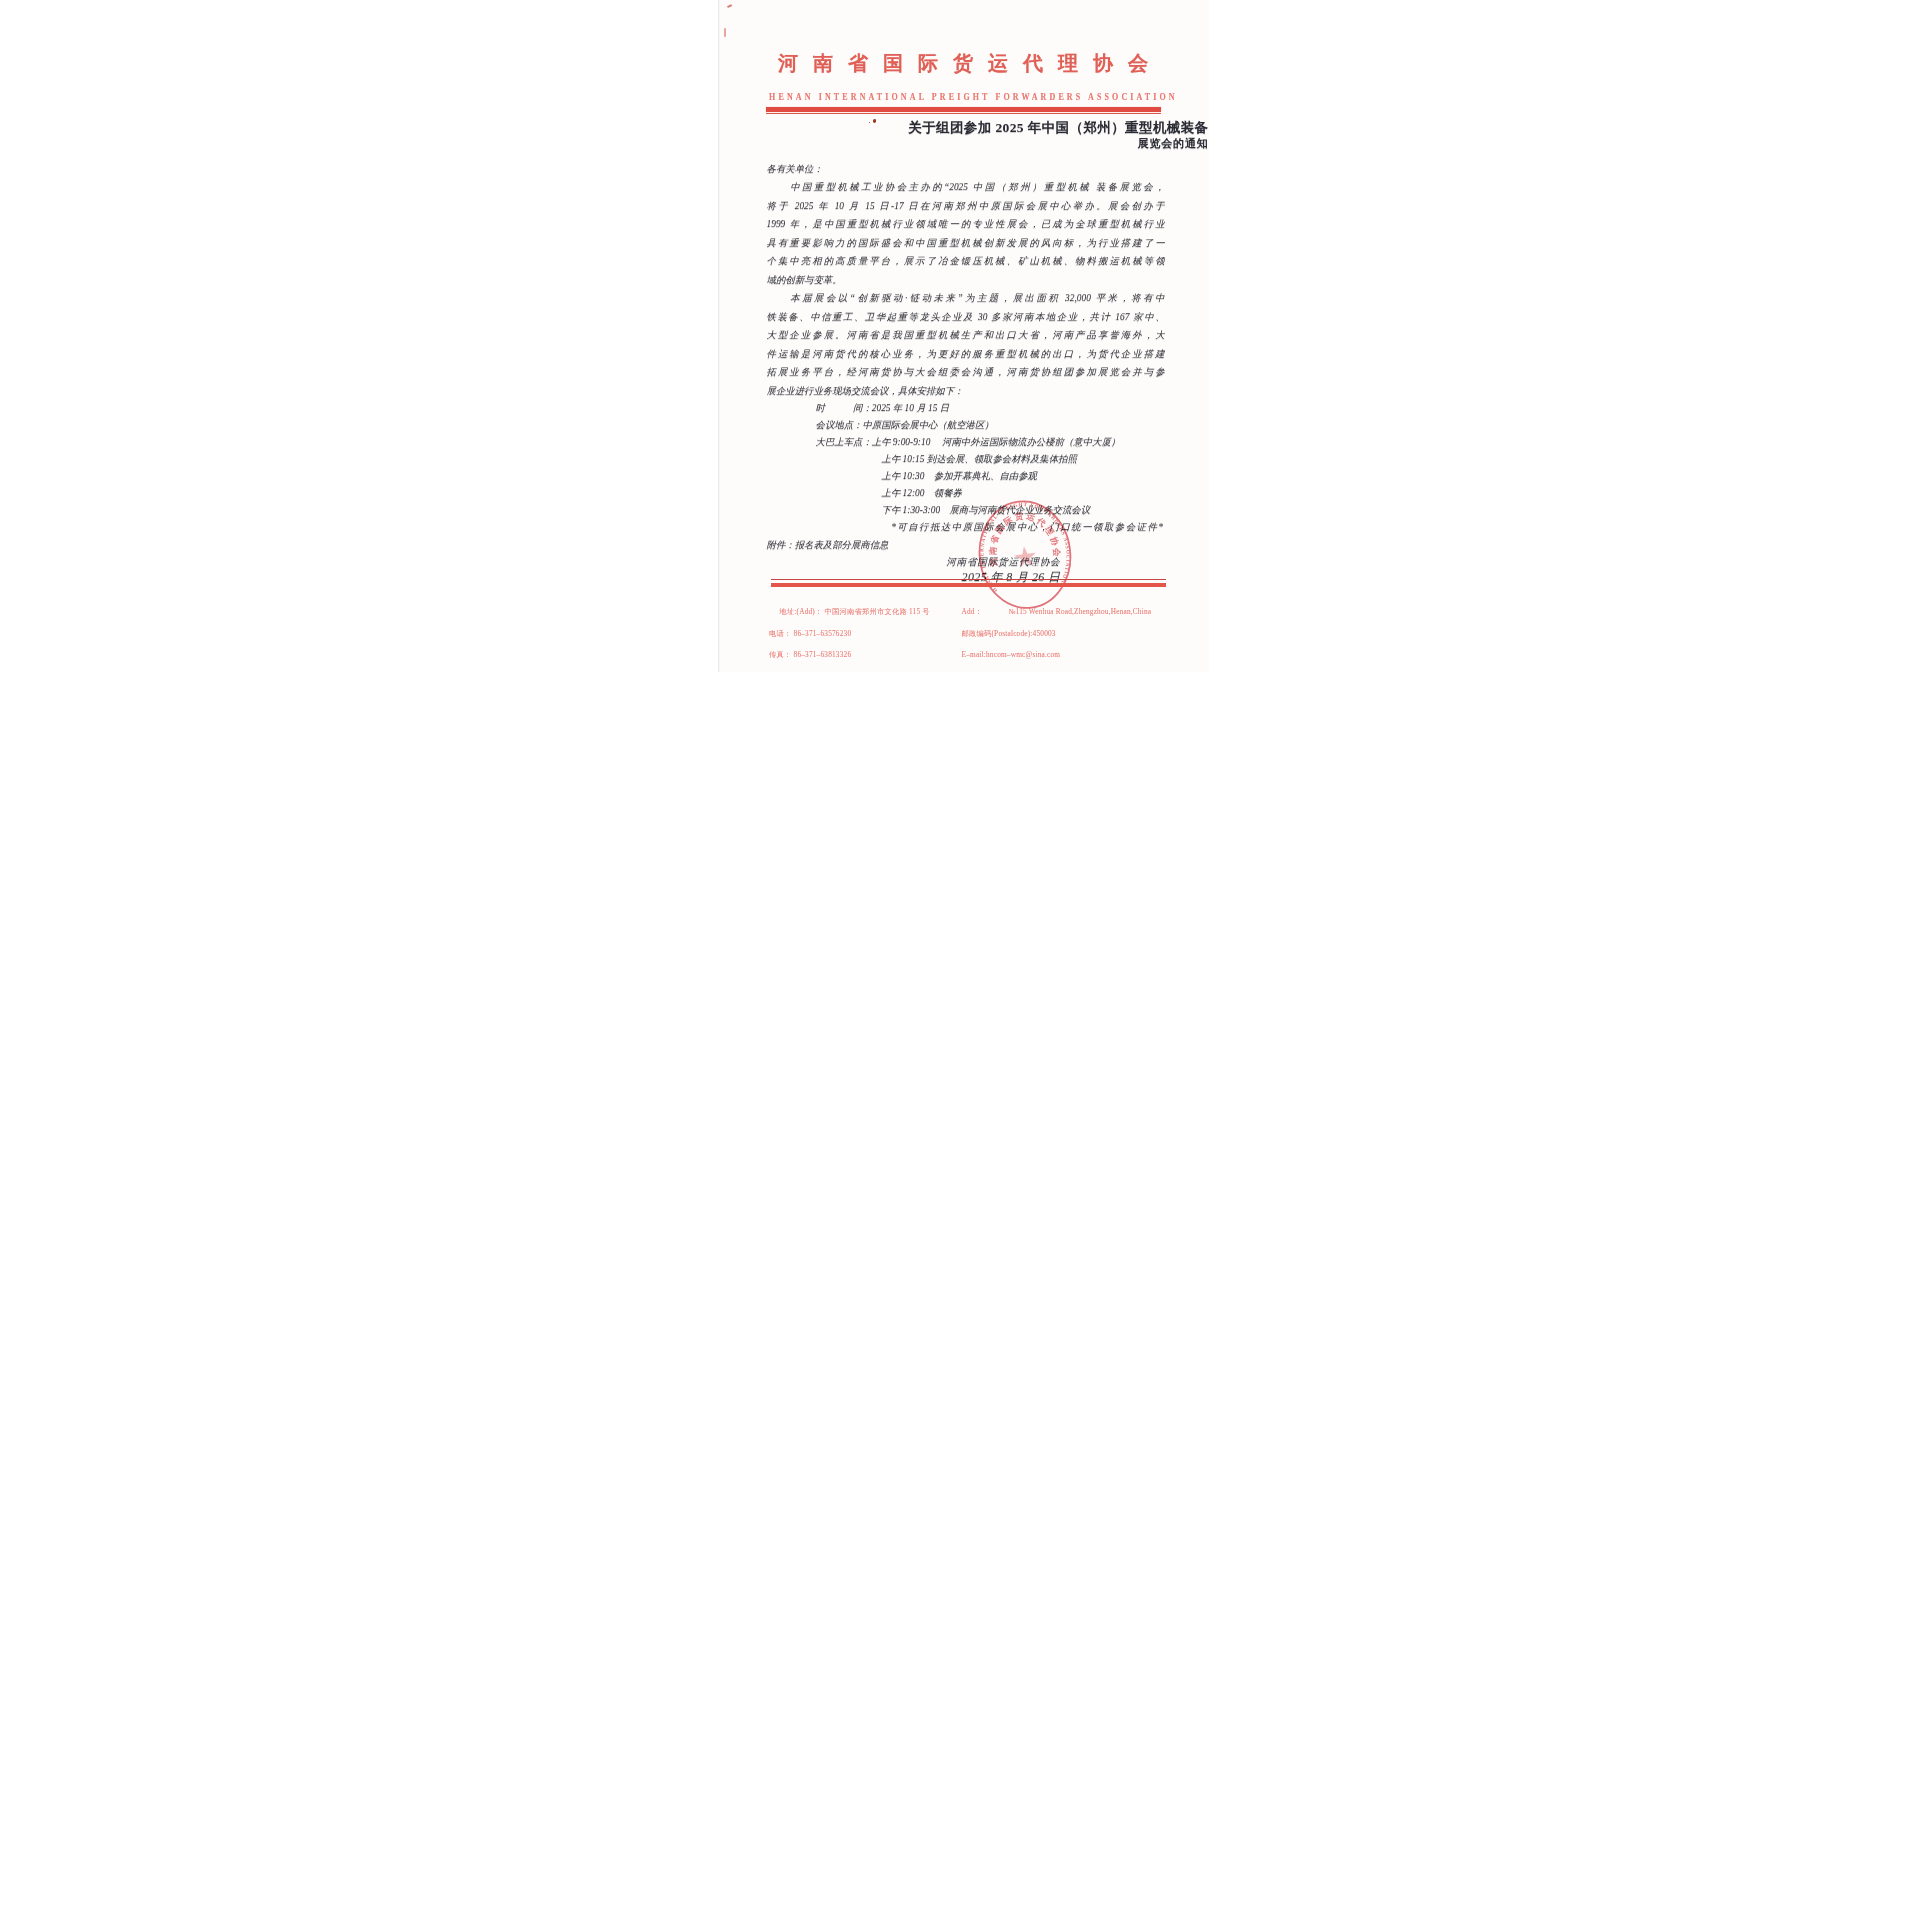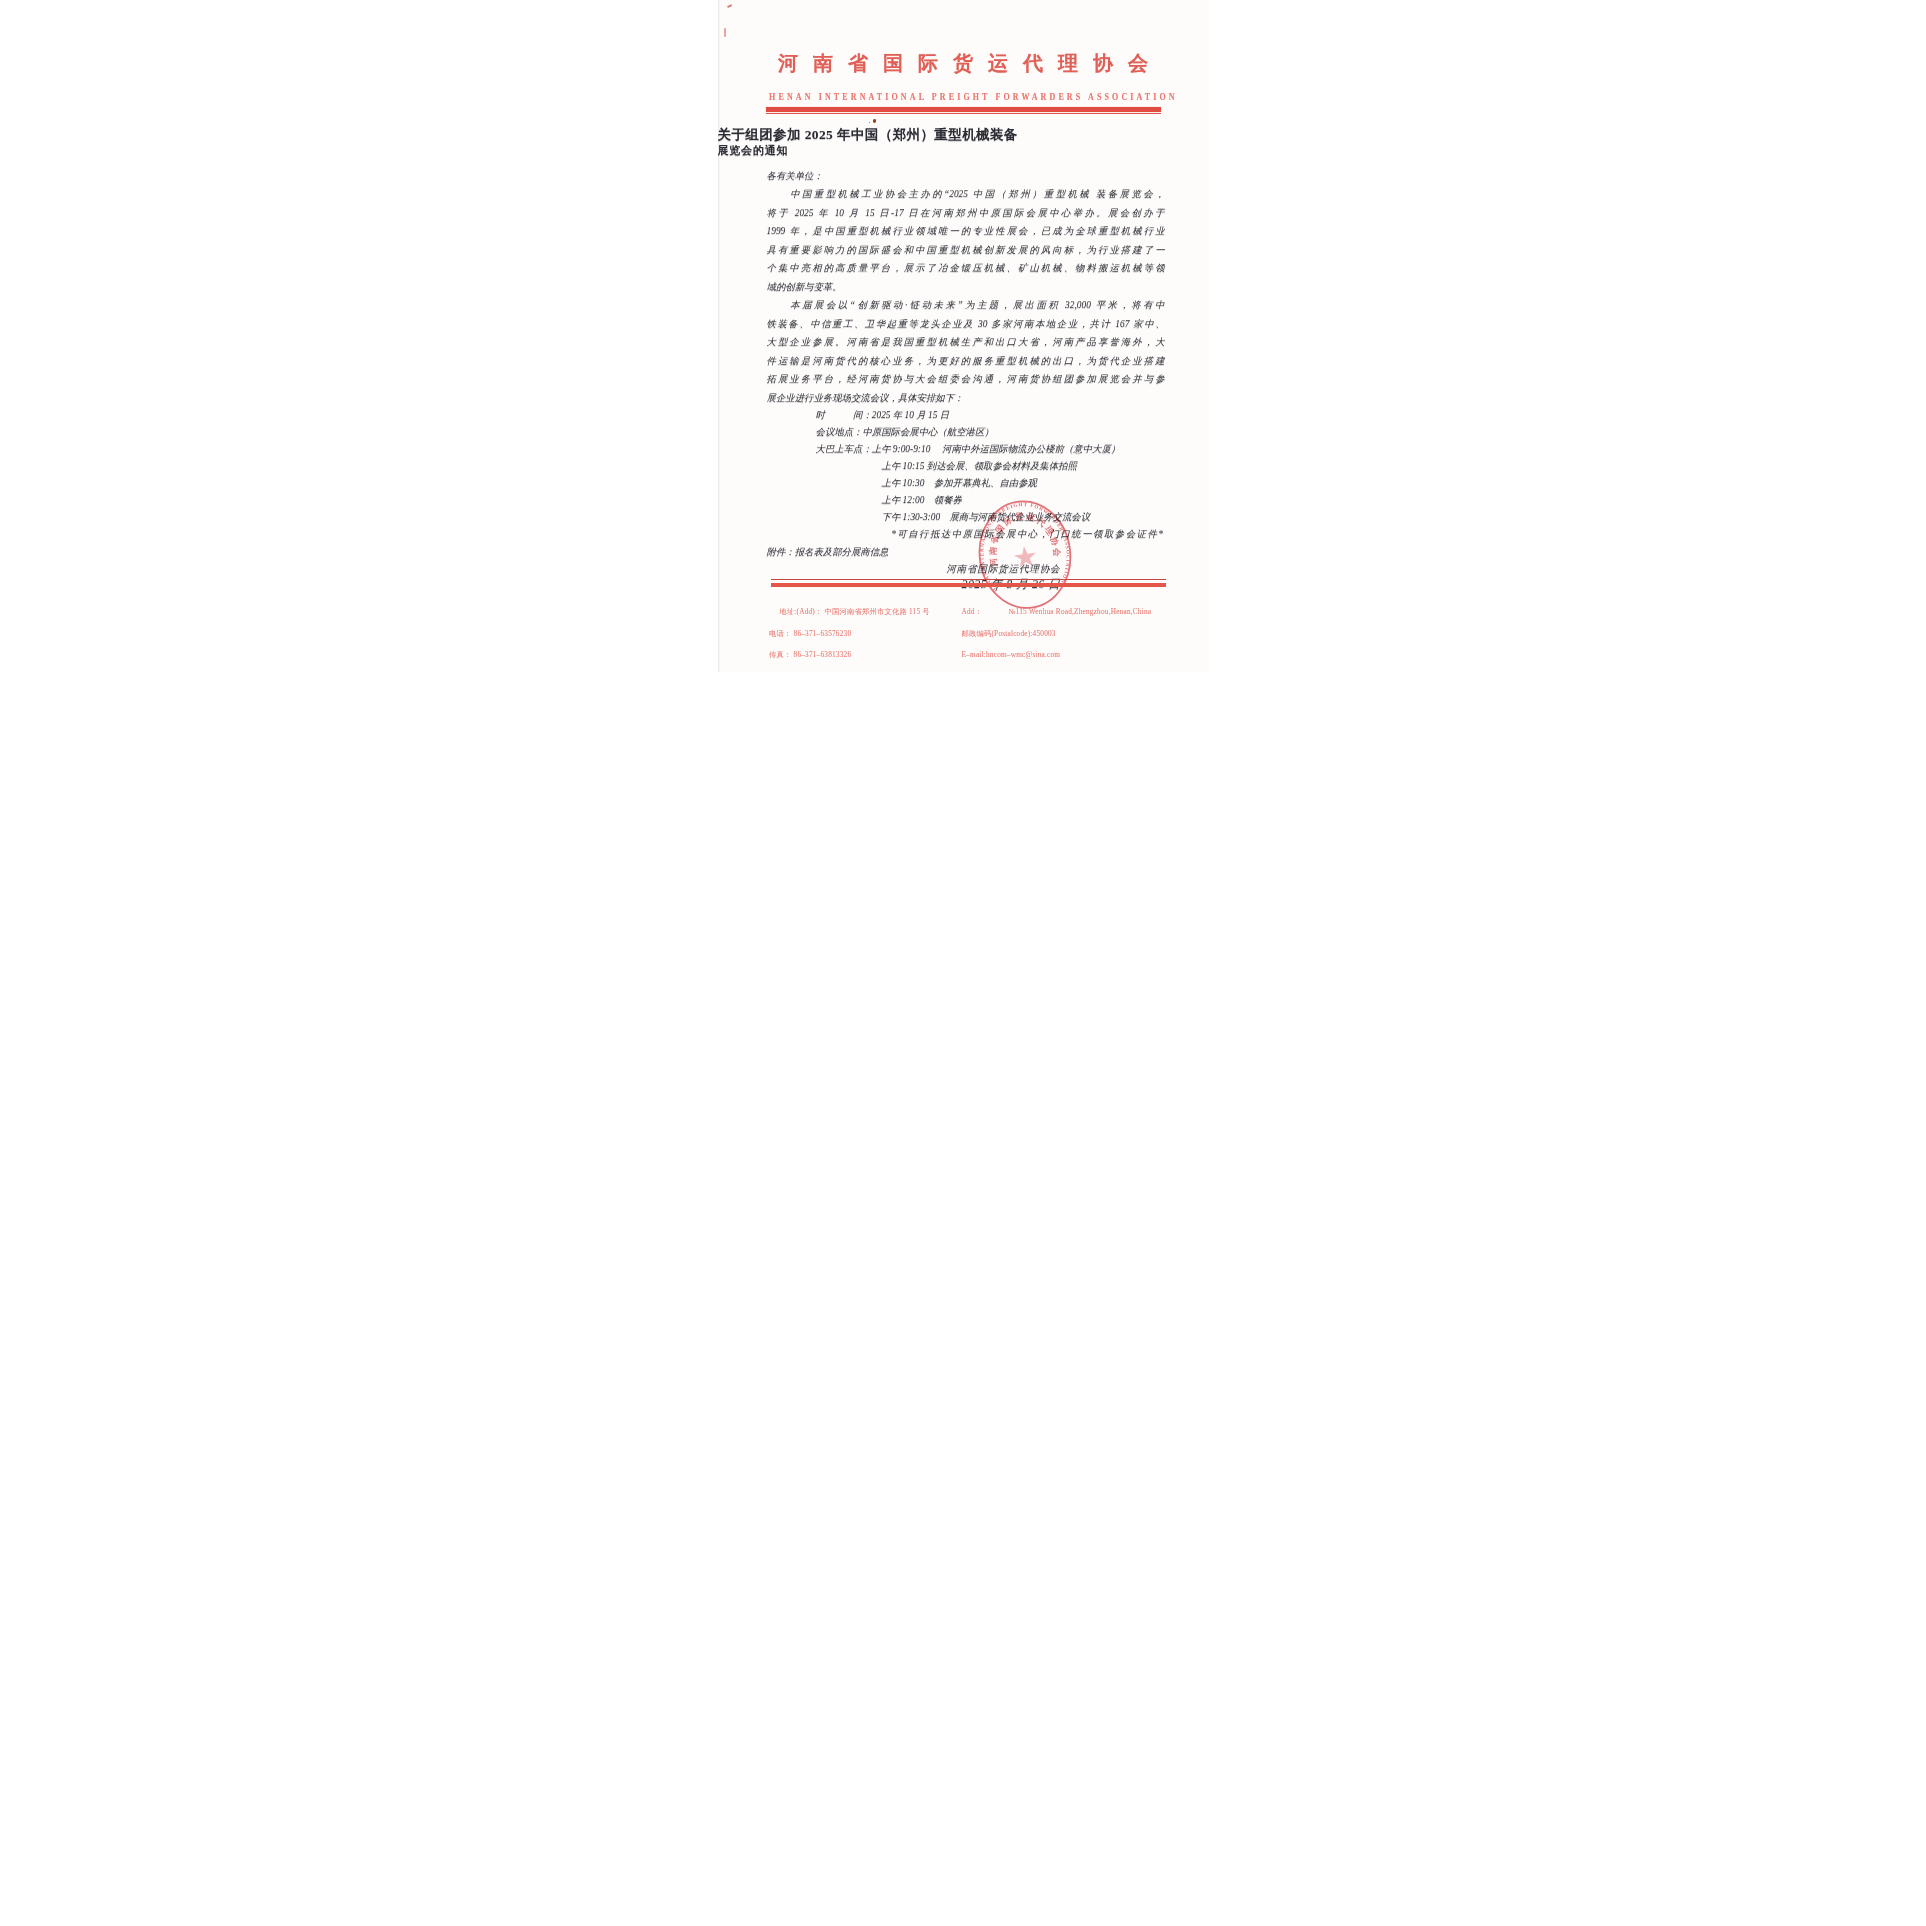--- a/index.html
+++ b/index.html
@@ -21,21 +21,21 @@
   .org-en-wrap{text-align:right; margin-top:17px; height:11.6px;}
   .org-en{
     display:inline-block; font-size:10px; font-weight:600; color:#ec7b74;
     letter-spacing:3.9px; transform:scaleX(.8); transform-origin:center; white-space:nowrap;
     text-shadow:0 0 0.4px rgba(236,123,116,.5);
   }
   .rule-thick{width:395px; margin:4.6px auto 0 auto; height:4.2px; background:#e04b42;
     box-shadow:0 0 0.8px rgba(224,75,66,.6);}
   .rule-thin{width:395px; margin:1.5px auto 0 auto; height:1.2px; background:#dd564e;}
   
-  .doc-title{margin-top:12px; text-align:left; color:#2b2b33; font-weight:700;
+  .doc-title{margin-top:5px; text-align:right; color:#2b2b33; font-weight:700;
     text-shadow:0 0.8px 0.4px rgba(45,45,65,.22);}
   .doc-title .t1{font-size:13.5px; line-height:17px; letter-spacing:0.4px;}
   .doc-title .t2{font-size:11px; line-height:15.4px; letter-spacing:0.8px;}
   
   .body-area{
     padding:0 44px 0 49px; margin-top:8px; font-size:9.4px; color:#35353c;
     text-shadow:0 0.8px 0.6px rgba(50,50,70,.25);
     font-style:italic;
   }
   .salutation{line-height:18.5px; height:18.5px;}

